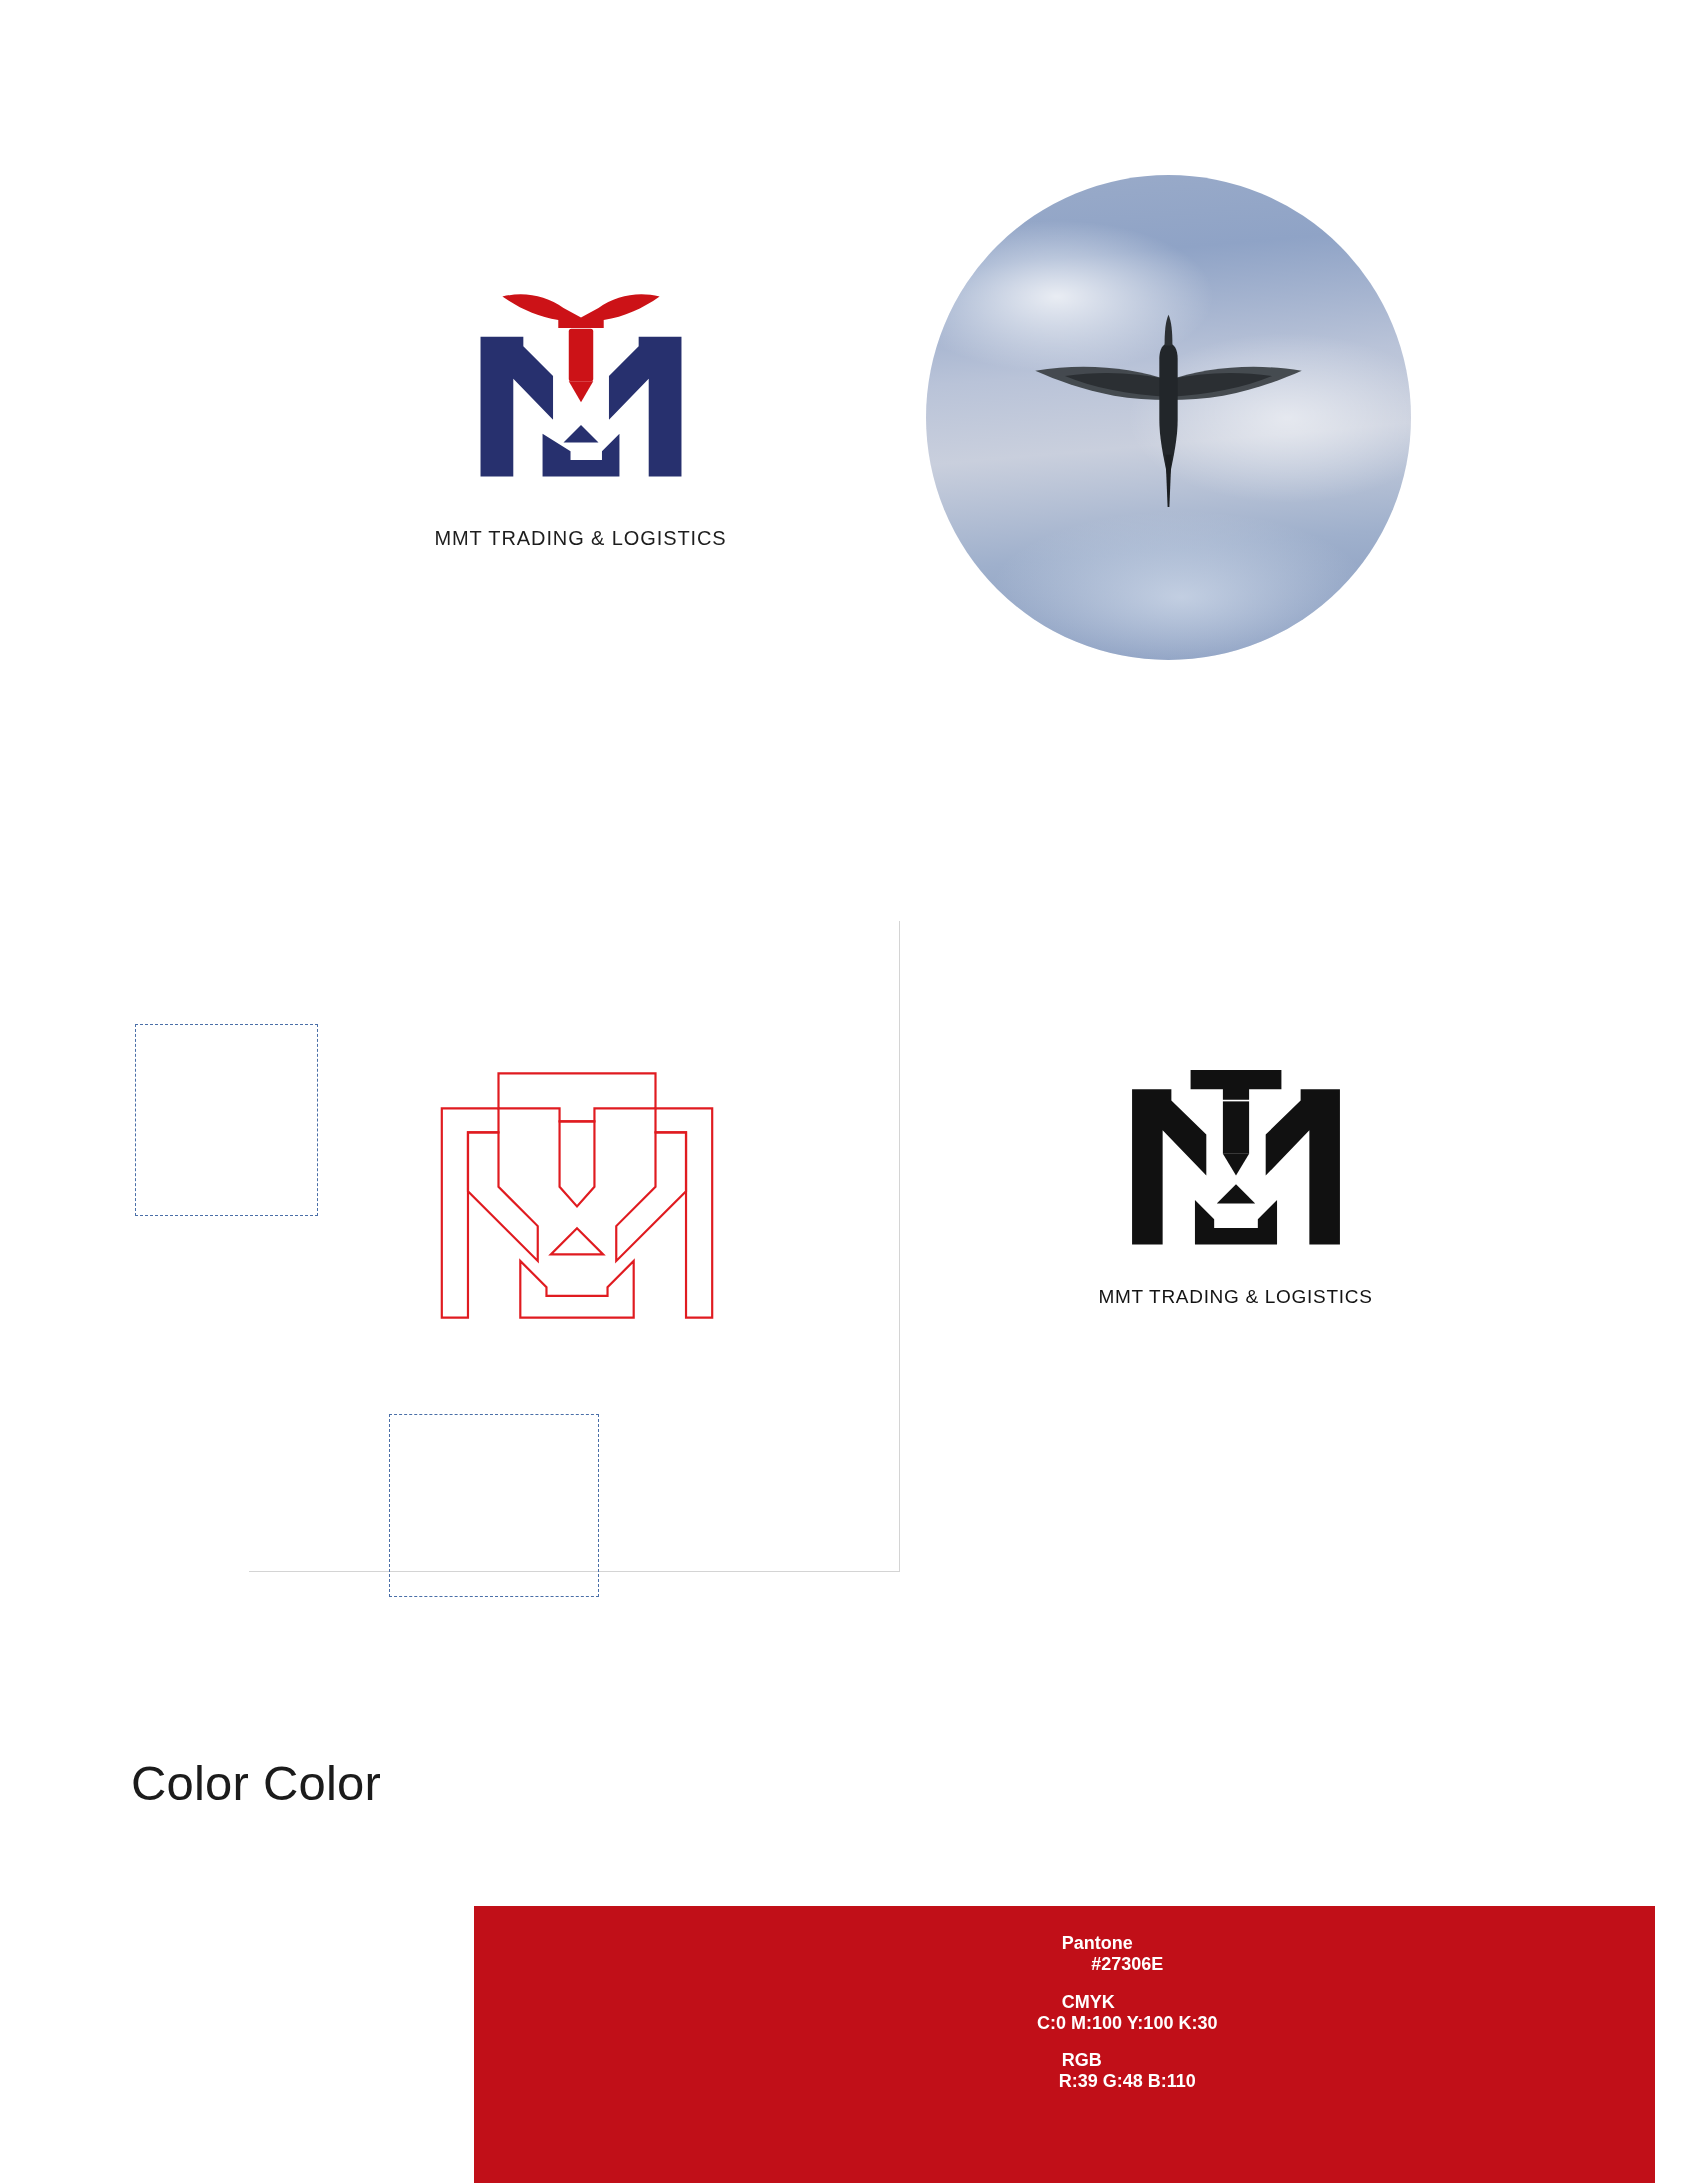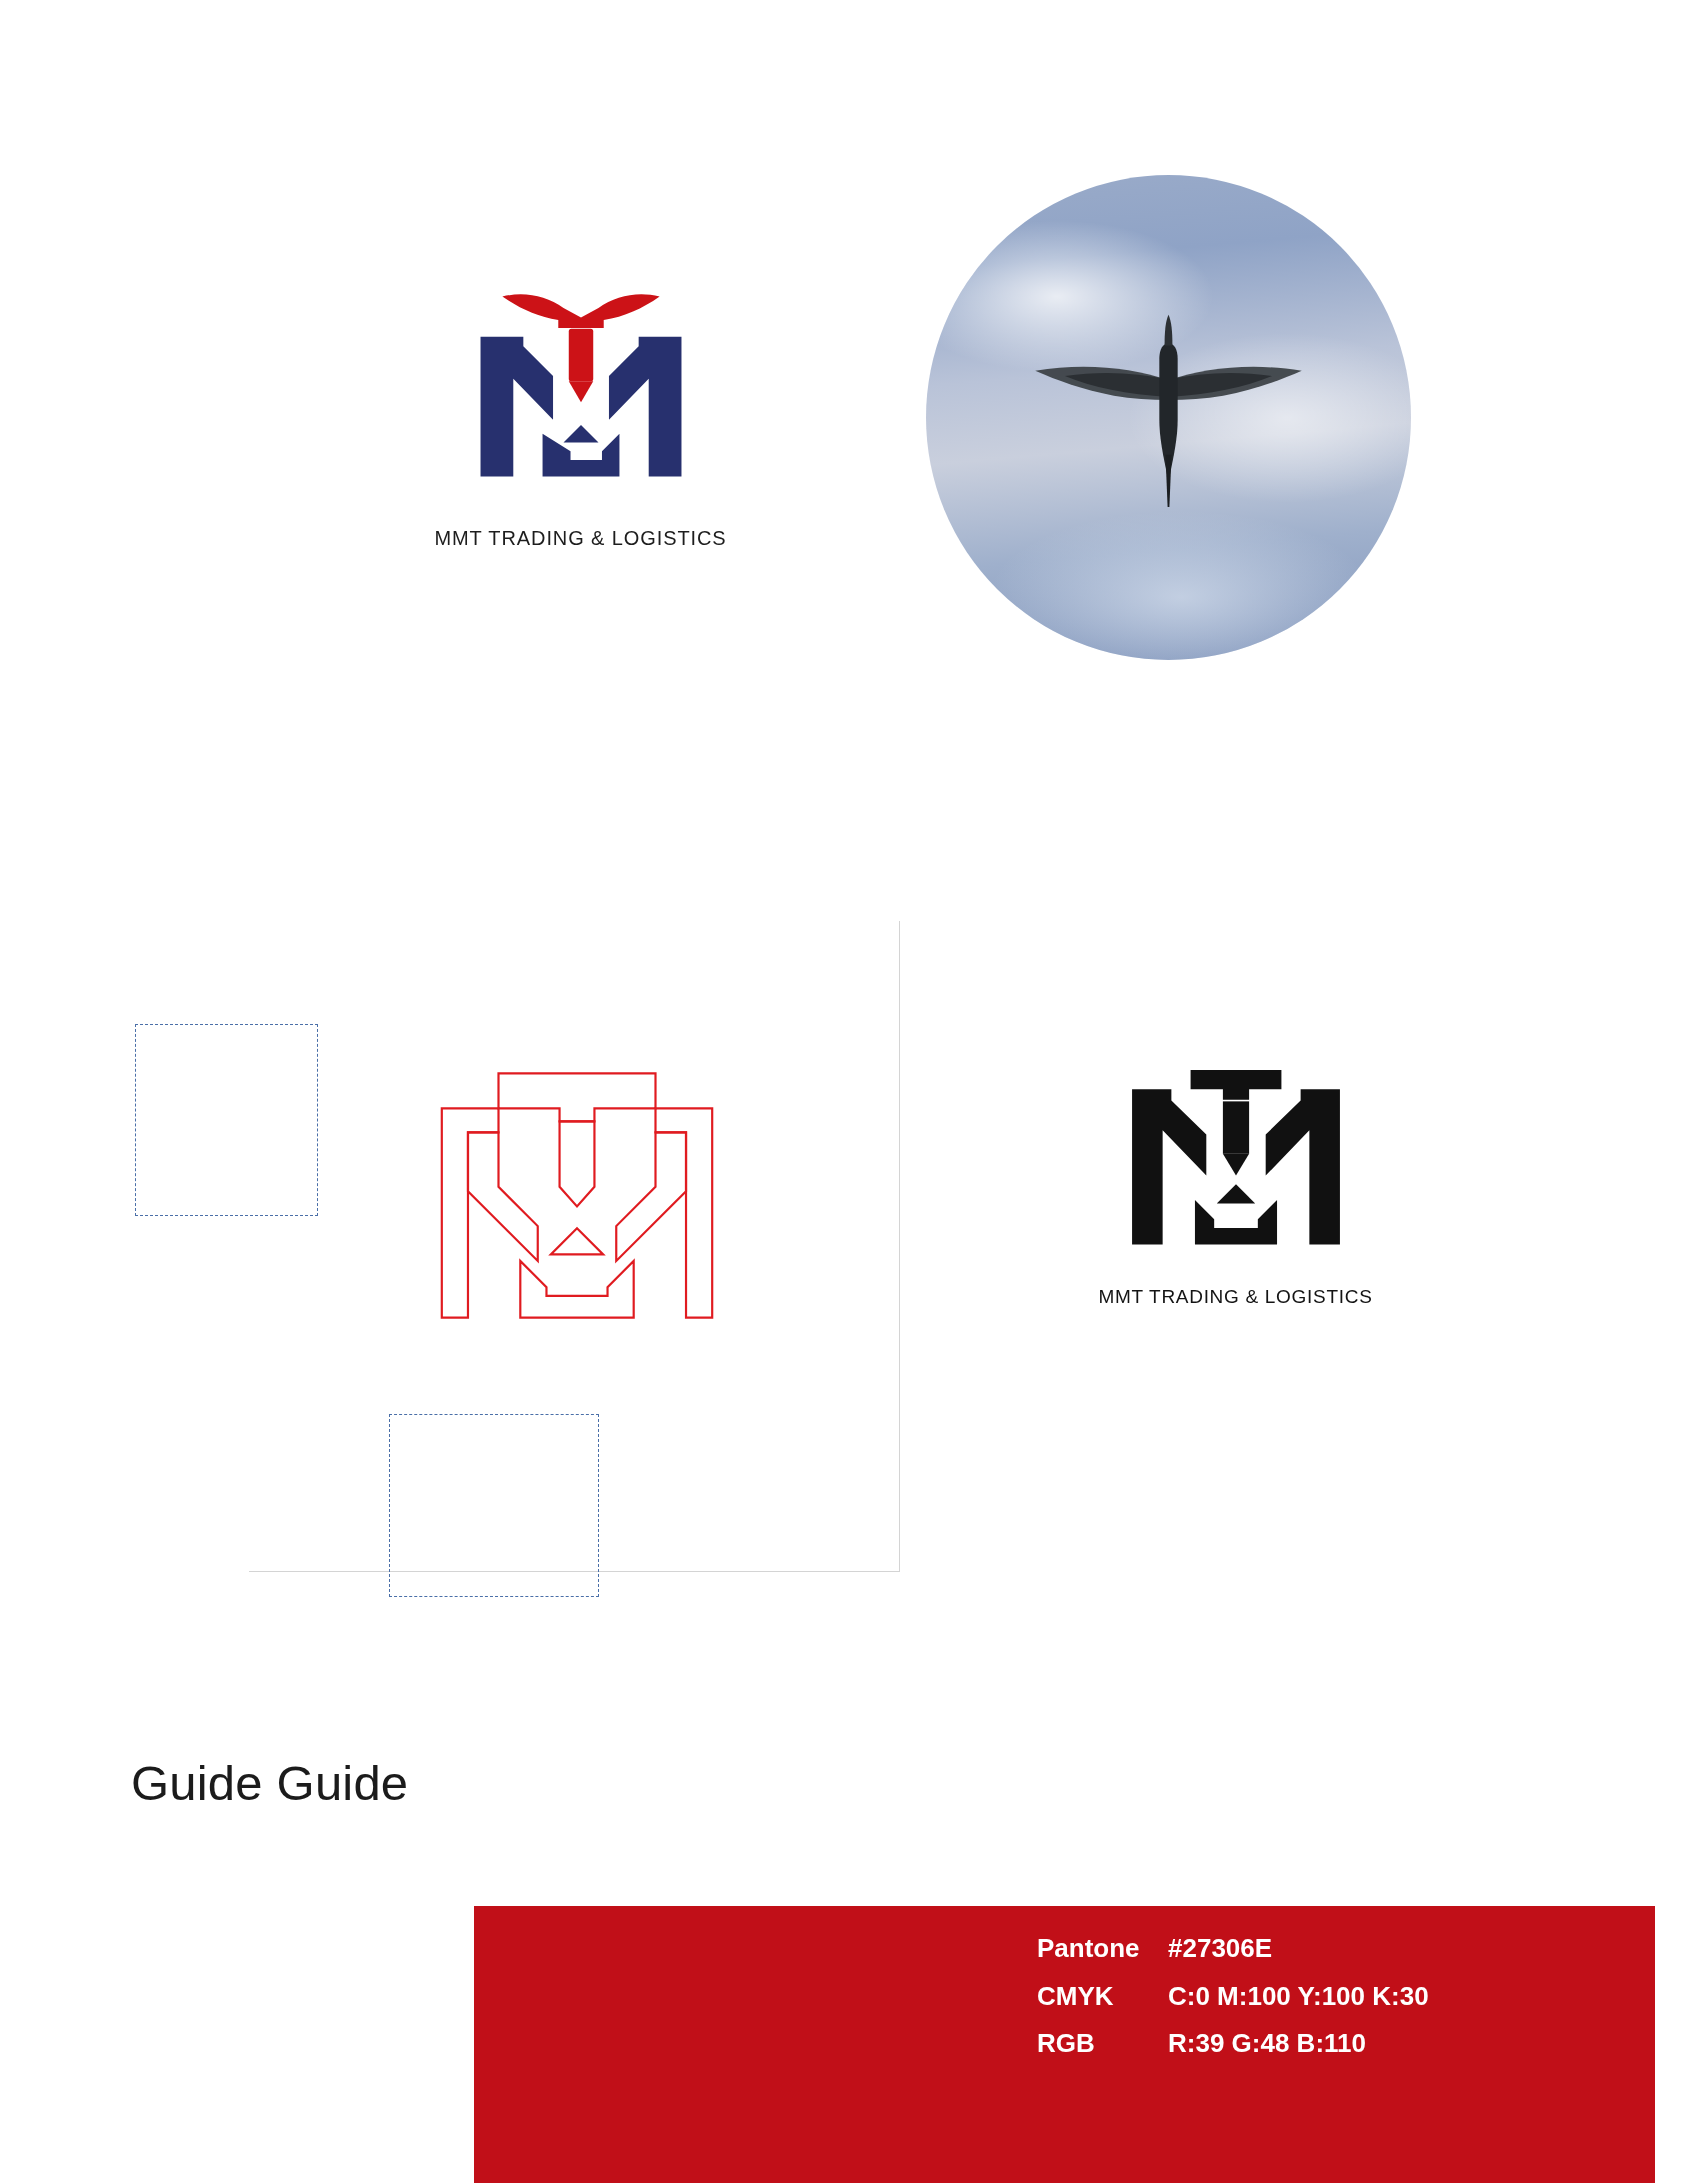--- a/index.html
+++ b/index.html
@@ -173,23 +173,24 @@
   .spec-rows {
     position: absolute;
     left: 563px;
     top: 27px;
     display: flex;
     flex-direction: column;
     gap: 16.6px;
   }
   .spec-row {
     display: flex;
-    align-items: flex-start;
-    font-size: 26px;
+    align-items: center;
+    font-size: 18px;
     white-space: nowrap;
+    flex-direction: column;
   }
   .spec-label {
     font-weight: bold;
     width: 131px;
     display: inline-block;
   }
   .spec-value { font-weight: 700; }
 </style>
 </head>
 <body>
@@ -278,21 +279,21 @@
         <path d="M62 64 L62 420 L132 420 L132 158 L232 262 L232 168 L152 90 L152 64 Z"></path>
         <path d="M538 64 L538 420 L468 420 L468 158 L368 262 L368 168 L448 90 L448 64 Z"></path>
         <path d="M206 318 L206 420 L394 420 L394 318 L350 362 L350 382 L250 382 L250 362 Z"></path>
         <path d="M300 282 L256 326 L344 326 Z"></path>
       </svg>
     </div>
     <div class="cap">MMT TRADING &amp; LOGISTICS</div>
   </div>
 </div>
 
-<div class="color-guide-title">Guide Guide</div>
+<div class="color-guide-title">Color Color</div>
 
 <div class="swatch-block swatch-red" style="background:#C10F18;">
   <div class="spec-rows">
     <div class="spec-row">
       <span class="spec-label">Pantone</span>
       <span class="spec-value">#27306E</span>
     </div>
     <div class="spec-row">
       <span class="spec-label">CMYK</span>
       <span class="spec-value">C:0 M:100 Y:100 K:30</span>

